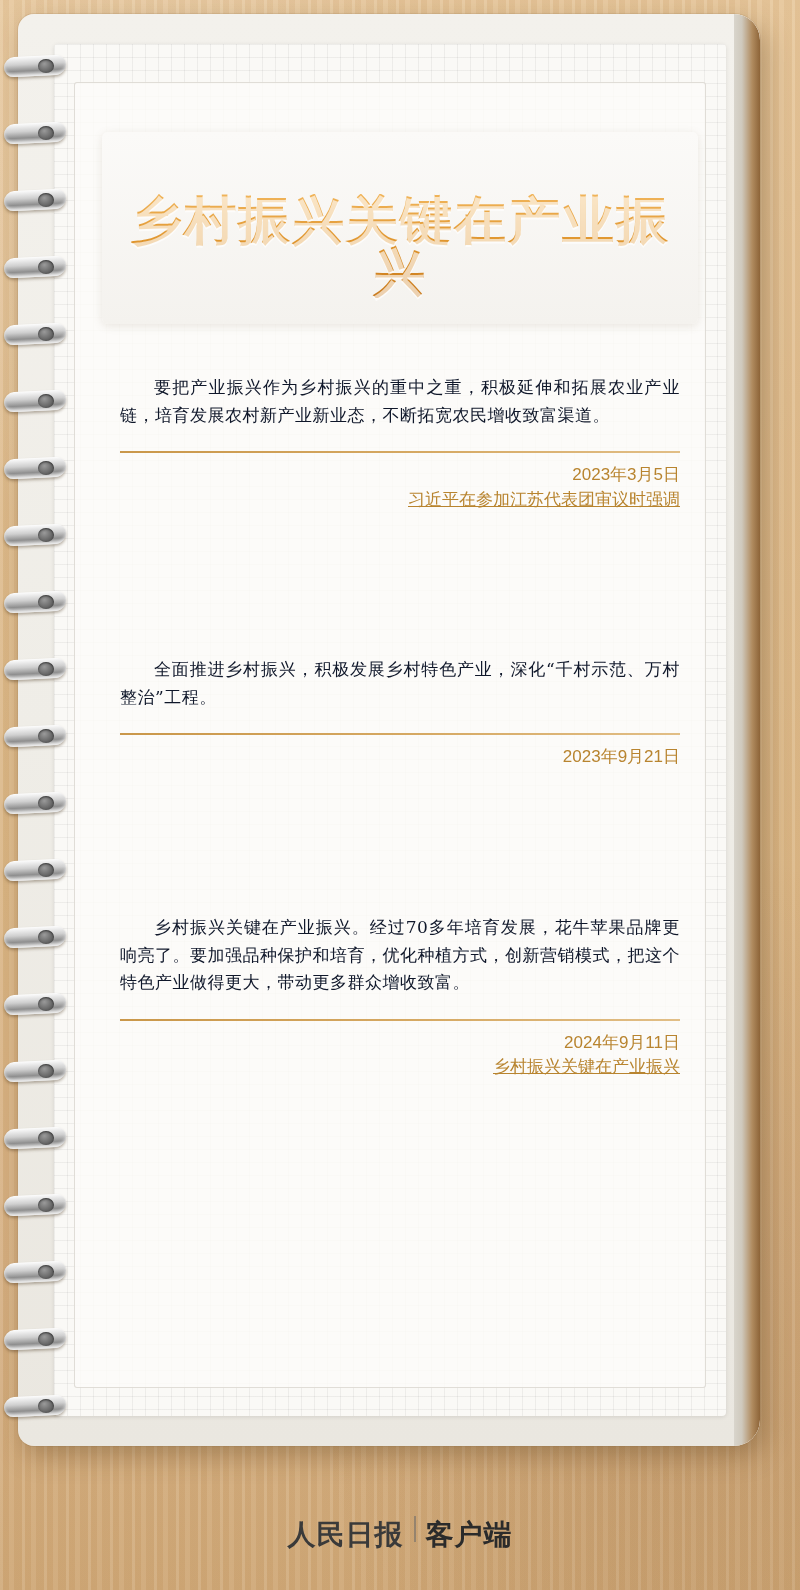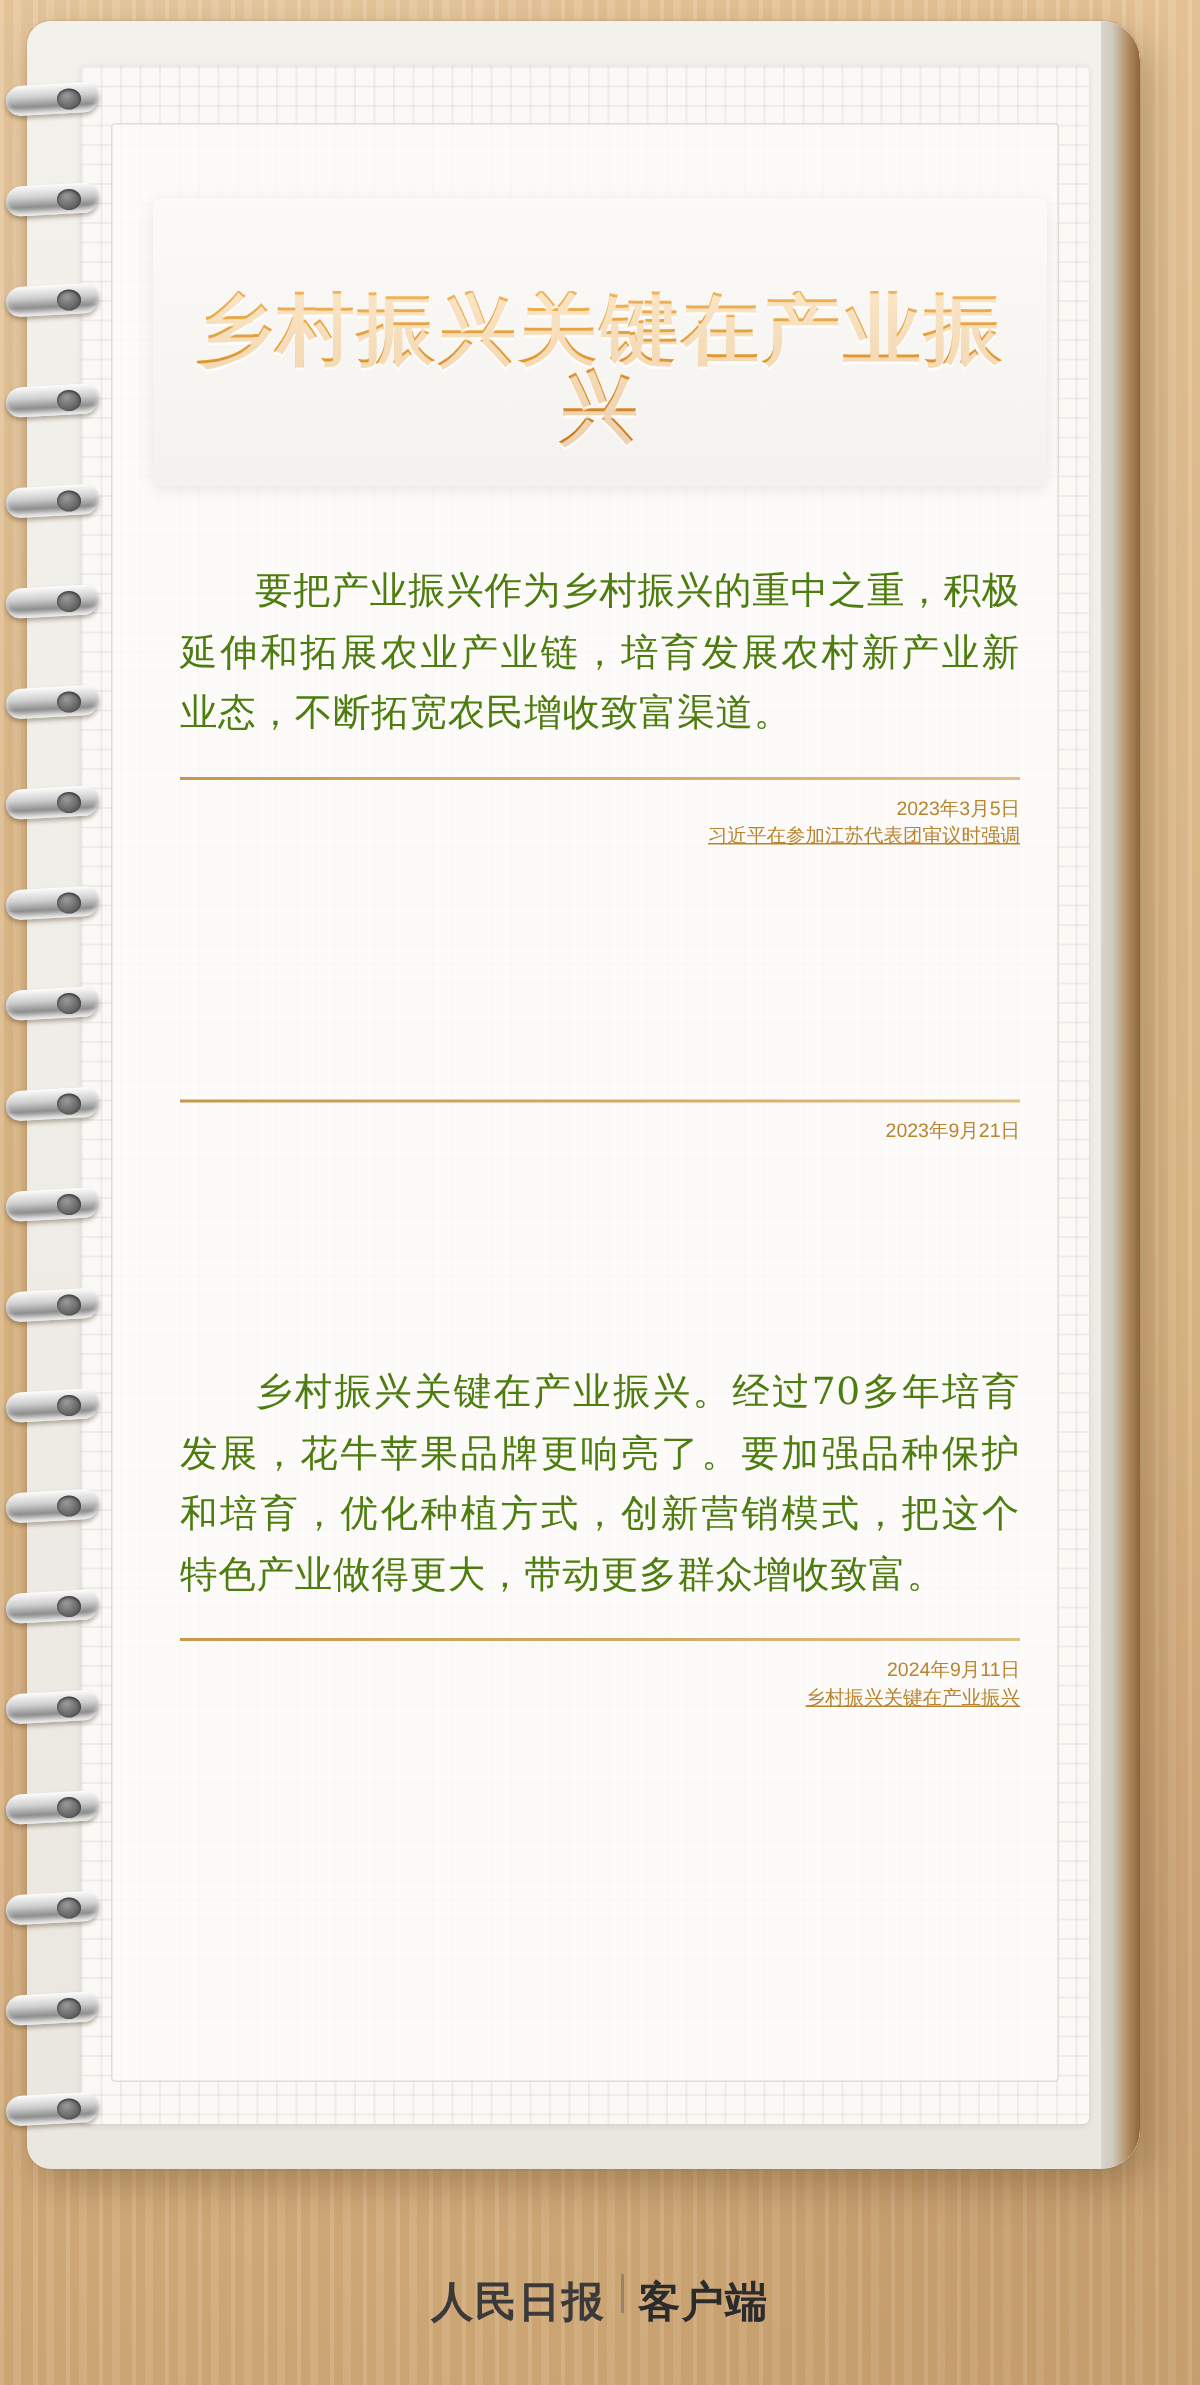--- a/index.html
+++ b/index.html
@@ -162,37 +162,37 @@
   
   .quotes {
     position: absolute;
     left: 66px;
     right: 46px;
     top: 330px;
   }
   .quote-block { margin-bottom: 58px; }
   .quote-text {
     font-family: "DejaVu Serif", "Liberation Serif", serif;
-    font-size: 25px;
+    font-size: 17px;
     line-height: 1.62;
-    color: #4d7c0f;
+    color: #0f172a;
     text-align: justify;
     text-indent: 2em;
     letter-spacing: 0.5px;
   }
   .rule {
     margin: 22px 0 10px 0;
     height: 2px;
     background: linear-gradient(90deg, #c79241 0%, #d4a55c 55%, #e0bb80 100%);
     opacity: 0.95;
   }
   .attrib {
     text-align: right;
     color: #b8842f;
-    font-size: 13px;
+    font-size: 17px;
     line-height: 1.45;
     font-family: "Liberation Sans", sans-serif;
   }
   .attrib .date { display: block; }
   .attrib .src { display: block; text-decoration: underline; }
 
   .sp1 { height: 86px; }
   .sp2 { height: 86px; }
 
   
@@ -250,20 +250,21 @@
         <div class="rule"></div>
         <div class="attrib">
           <span class="date">2023年3月5日</span>
           <span class="src">习近平在参加江苏代表团审议时强调</span>
         </div>
       </div>
 
       <div class="sp1"></div>
 
       <div class="quote-block">
+        <div class="quote-text">全面推进乡村振兴，积极发展乡村特色产业，深化“千村示范、万村整治”工程。</div>
         <div class="rule"></div>
         <div class="attrib">
           <span class="date">2023年9月21日</span>
         </div>
       </div>
 
       <div class="sp2"></div>
 
       <div class="quote-block">
         <div class="quote-text">乡村振兴关键在产业振兴。经过70多年培育发展，花牛苹果品牌更响亮了。要加强品种保护和培育，优化种植方式，创新营销模式，把这个特色产业做得更大，带动更多群众增收致富。</div>

